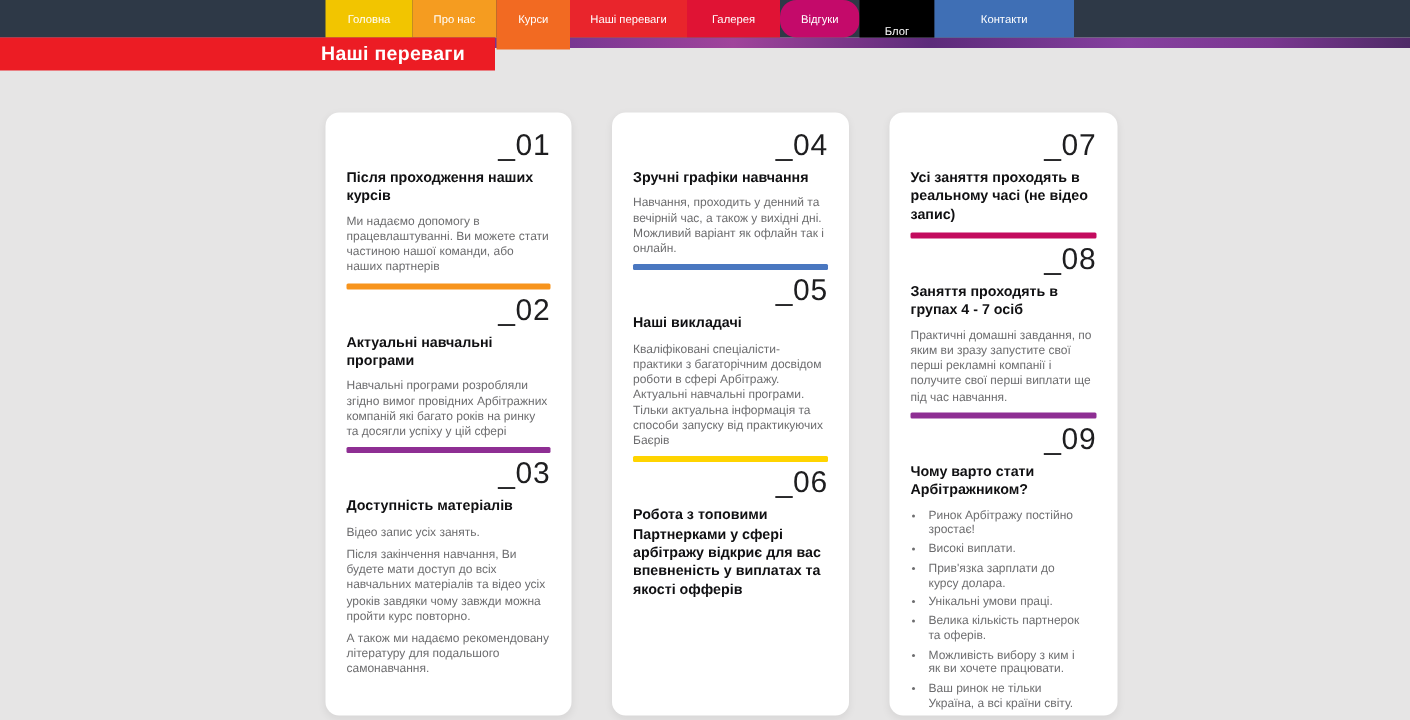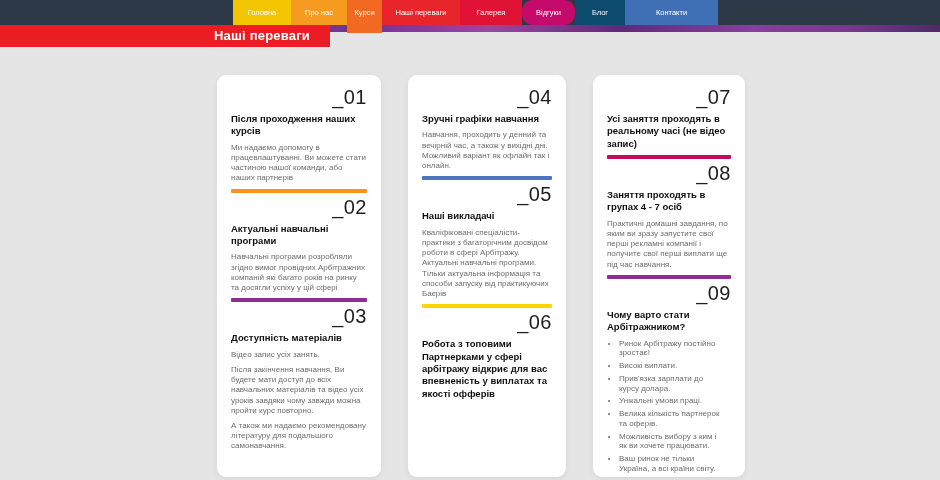--- a/index.html
+++ b/index.html
@@ -14,39 +14,39 @@
   
   .header-bar {
     position: relative;
     width: 940px;
     height: 25px;
     background: #2e3947;
     z-index: 3;
   }
   .nav-tabs {
     position: absolute;
-    left: 233px;
+    left: 217px;
     top: 0;
     display: flex;
     align-items: flex-start;
   }
   .tab {
     height: 25px;
     display: flex;
     align-items: center;
     justify-content: center;
     color: #ffffff;
     font-size: 7.5px;
     cursor: pointer;
     box-sizing: border-box;
   }
   .tab span { white-space: nowrap; }
   .tab:nth-child(1) { width: 58px; }
   .tab:nth-child(2) { width: 56px; }
-  .tab:nth-child(3) { width: 35px; }
+  .tab:nth-child(3) { width: 49px; }
   .tab:nth-child(4) { width: 78px; }
   .tab:nth-child(5) { width: 62px; }
   .tab:nth-child(6) { width: 53px; border-radius: 11px; }
   .tab:nth-child(7) { width: 50px; }
   .tab:nth-child(8) { width: 93px; }
   .tab.active {
     height: 33px;
     align-items: flex-start;
     padding-top: 8px;
     z-index: 5;
@@ -155,21 +155,21 @@
       </div>
       <div class="tab" style="background: rgb(233, 37, 44);">
         <span>Наші переваги</span>
       </div>
       <div class="tab" style="background: rgb(224, 19, 52); text-align: center;">
         <span>Галерея</span>
       </div>
       <div class="tab" style="background: rgb(196, 10, 106);">
         <span>Відгуки</span>
       </div>
-      <div class="tab" style="background: #0c4a6e;">
+      <div class="tab" style="background: #000000; align-items: flex-end;">
         <span>Блог</span>
       </div>
       <div class="tab" style="background: rgb(63, 111, 181);">
         <span>Контакти</span>
       </div>
     </div>
 </div>
 <div class="accent-strip"></div>
 <div class="page-badge">Наші переваги</div>
 

